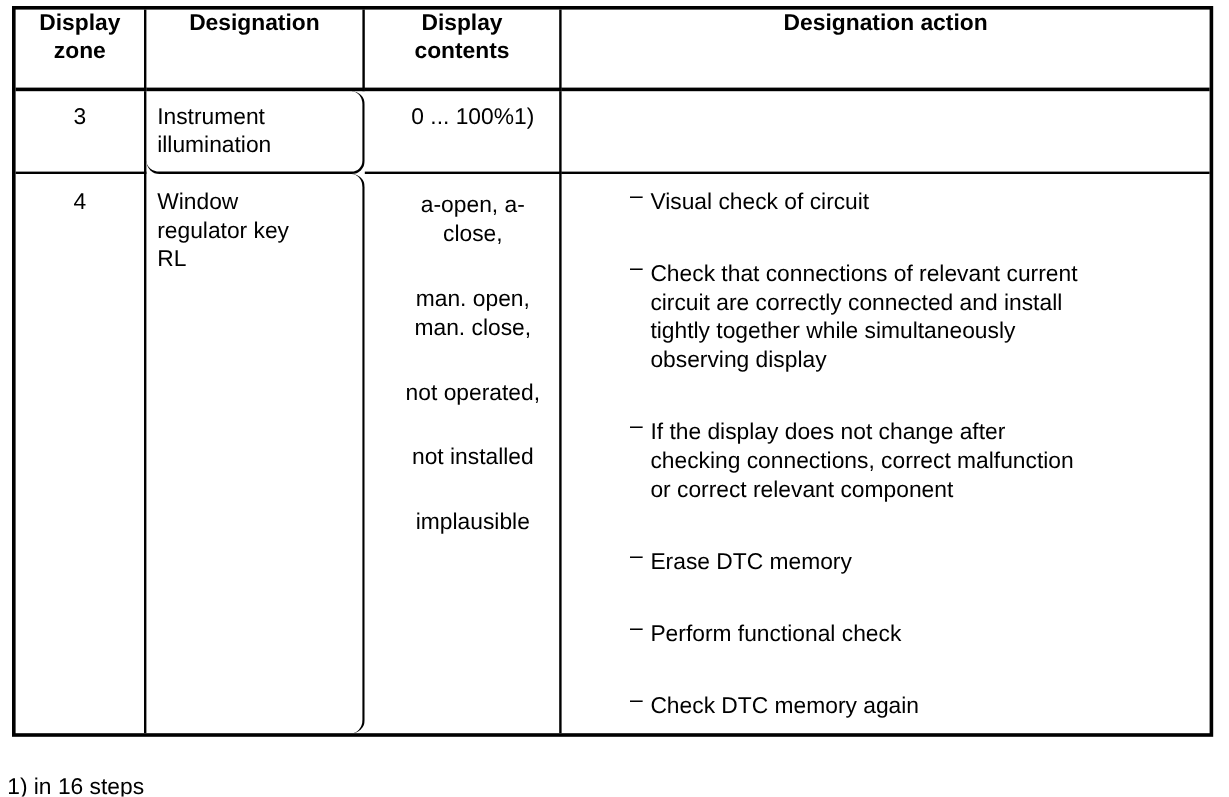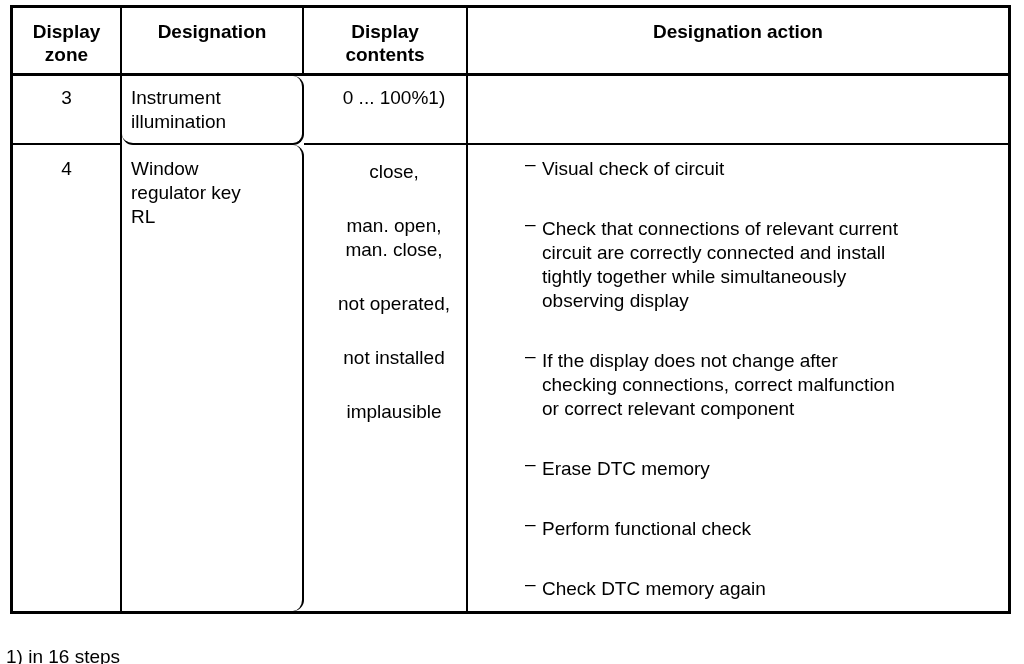--- a/index.html
+++ b/index.html
@@ -26,21 +26,20 @@
     grid-template-columns: 109px 182px 164px 1fr;
     grid-template-rows: 68px 69px 1fr;
   }
   .cell { box-sizing: border-box; overflow: hidden; }
   .br { border-right: 2px solid #000; }
   .hb { border-bottom: 3px solid #000; }
   .rb { border-bottom: 2px solid #000; }
   .th {
     font-weight: bold;
     text-align: center;
-    padding-top: 12px;
     line-height: 23px;
     white-space: nowrap;
   }
   .zone { text-align: center; }
   .r1 { padding-top: 10px; }
   .r2 { padding-top: 12px; }
   .des { padding-left: 9px; padding-right: 6px; border-radius: 11px; }
   .des div { white-space: nowrap; }
   .dc { text-align: center; padding-left: 18px; }
   .dc.r2 { padding-top: 15px; }
@@ -95,20 +94,21 @@
     <div class="cell rb"></div>
 
     <div class="cell zone r2 br">4</div>
     <div class="cell des r2 br">
       <div>Window</div>
       <div>regulator key</div>
       <div>RL</div>
     </div>
     <div class="cell dc r2 br">
       <div class="par">
+        <div>a-open, a-</div>
         <div>close,</div>
       </div>
       <div class="par">
         <div>man. open,</div>
         <div>man. close,</div>
       </div>
       <div class="par">
         <div>not operated,</div>
       </div>
       <div class="par">

